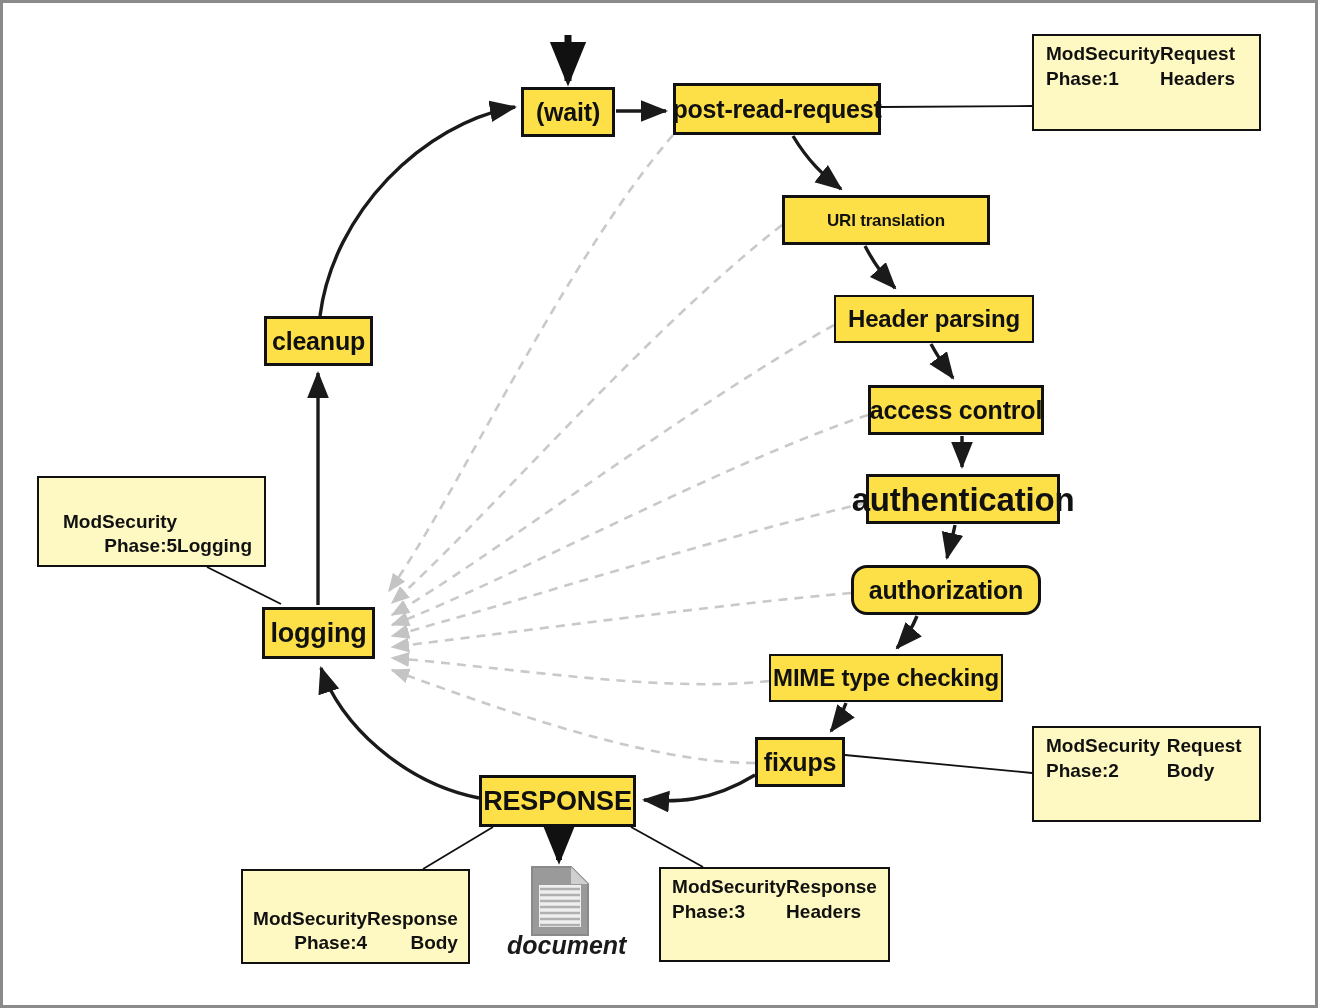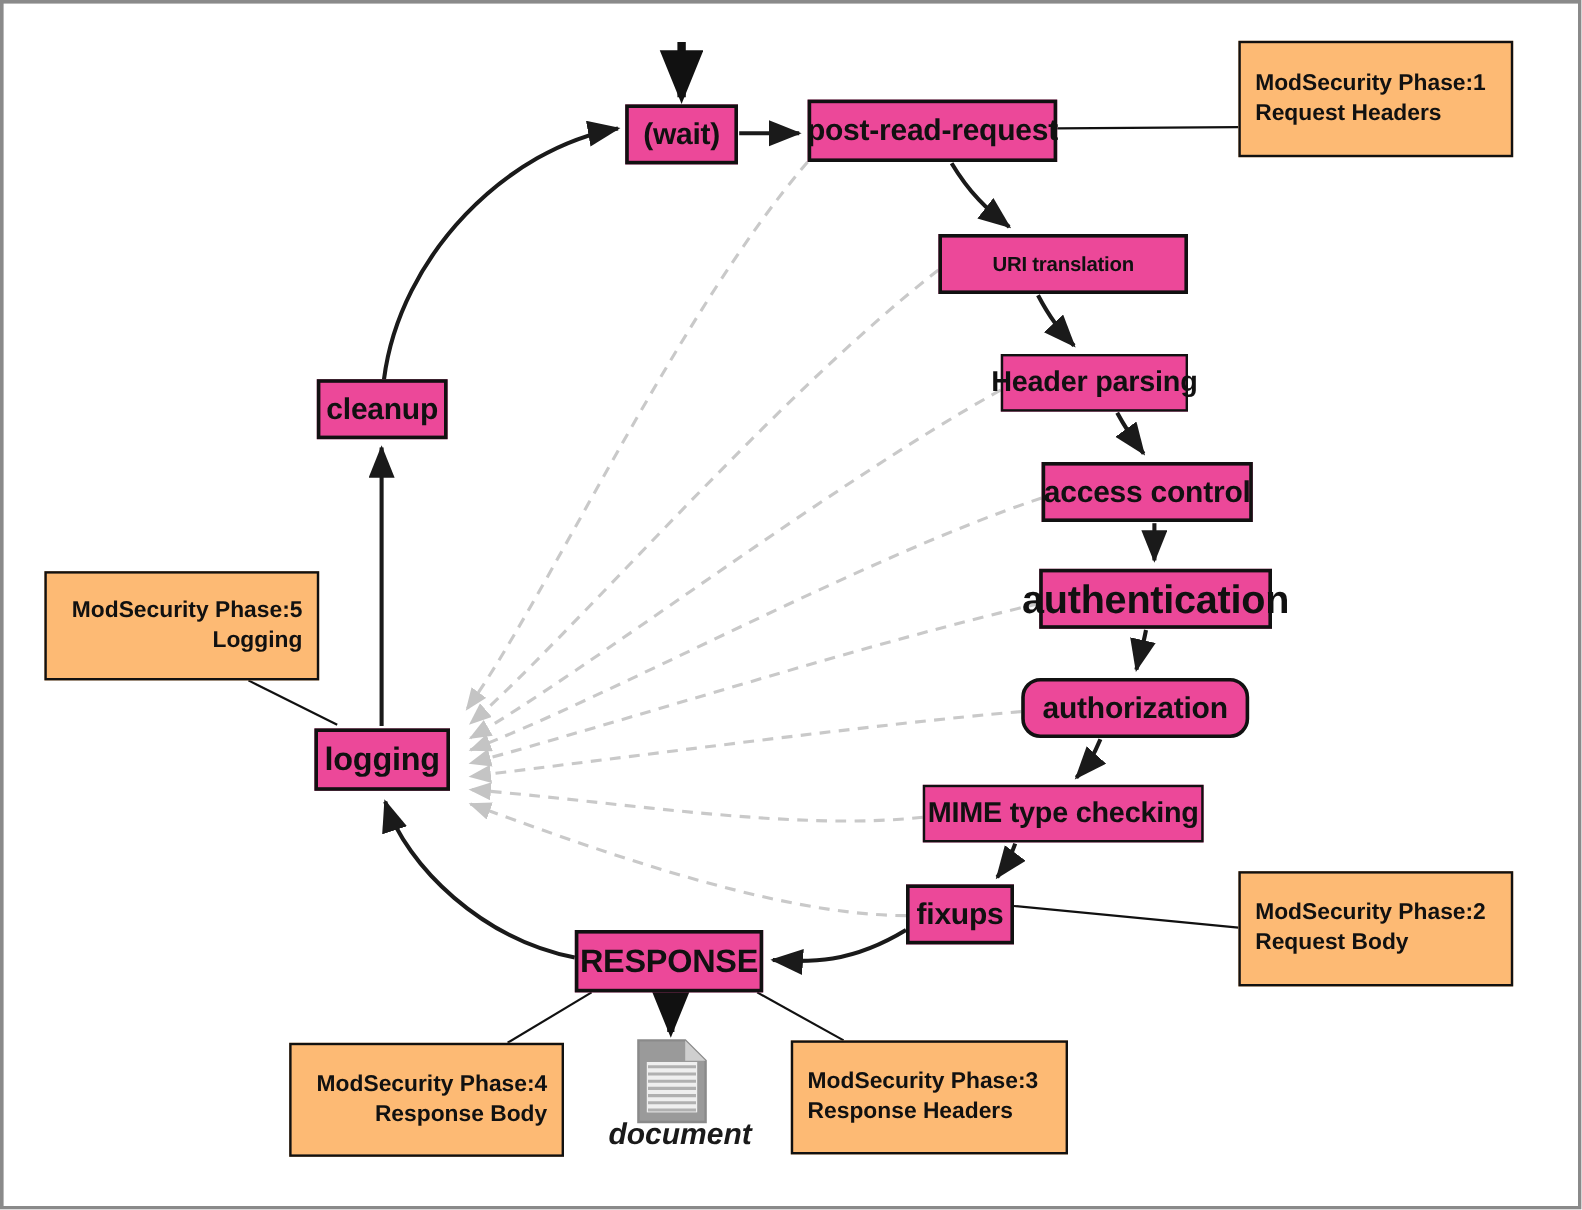--- a/index.html
+++ b/index.html
@@ -1,31 +1,31 @@
 <!DOCTYPE html>
 <html><head>
 <meta charset="utf-8">
 <style>
   html,body{margin:0;padding:0;background:#fff;}
   body{width:1318px;height:1008px;font-family:"Liberation Sans",sans-serif;}
   #stage{position:relative;width:1318px;height:1008px;box-sizing:border-box;
          border:3px solid #8a8a8a;background:#fff;overflow:hidden;}
   #wires{position:absolute;left:0;top:0;width:1318px;height:1008px;pointer-events:none;}
 
-  .node{position:absolute;box-sizing:border-box;background:#ec4899;
+  .node{position:absolute;box-sizing:border-box;background:#fde047;
         border:3px solid #111;display:flex;align-items:center;justify-content:center;
         color:#111;letter-spacing:-0.2px;white-space:nowrap;z-index:4;}
   .node.thin{border-width:2px;}
   .node span{display:block;line-height:1;}
 
   .f-bold{font-weight:bold;}
   .f-norm{font-weight:600;}
 
-  .note{position:absolute;box-sizing:border-box;background:#fdba74;border:2px solid #111;
-        display:flex;flex-direction:column;justify-content:center;
+  .note{position:absolute;box-sizing:border-box;background:#fef9c3;border:2px solid #111;
+        display:flex;flex-direction:row;justify-content:center;
         font-weight:bold;font-size:19px;line-height:1.3;color:#111;z-index:5;padding:6px 12px;}
   .note.right-al{text-align:right;align-items:flex-end;}
   .note.left-al{text-align:left;align-items:flex-start;}
 
   #docicon{position:absolute;z-index:4;}
   #doclabel{position:absolute;z-index:5;font-weight:bold;font-style:italic;
             font-size:25px;color:#1a1a1a;white-space:nowrap;}
 </style>
 </head>
 <body>
@@ -104,21 +104,21 @@
 
 <div class="node" style="left: 518px; top: 84px; width: 94px; height: 50px;">
       <span class="f-bold" style="font-size: 25px;">(wait)</span>
     </div>
     <div class="node" style="left: 670px; top: 80px; width: 208px; height: 52px;">
       <span class="f-bold" style="font-size: 25px;">post-read-request</span>
     </div>
     <div class="node" style="left: 779px; top: 192px; width: 208px; height: 50px;">
       <span class="f-bold" style="font-size: 17px;">URI translation</span>
     </div>
-    <div class="node thin" style="left: 831px; top: 292px; width: 156px; height: 48px;">
+    <div class="node thin" style="left: 831px; top: 292px; width: 200px; height: 48px;">
       <span class="f-norm" style="font-size: 24px;">Header parsing</span>
     </div>
     <div class="node" style="left: 865px; top: 382px; width: 176px; height: 50px;">
       <span class="f-bold" style="font-size: 25px;">access control</span>
     </div>
     <div class="node" style="left: 863px; top: 471px; width: 194px; height: 50px;">
       <span class="f-bold" style="font-size: 33px;">authentication</span>
     </div>
     <div class="node" style="left: 848px; top: 562px; width: 190px; height: 50px; border-radius: 16px;">
       <span class="f-bold" style="font-size: 25px;">authorization</span>

